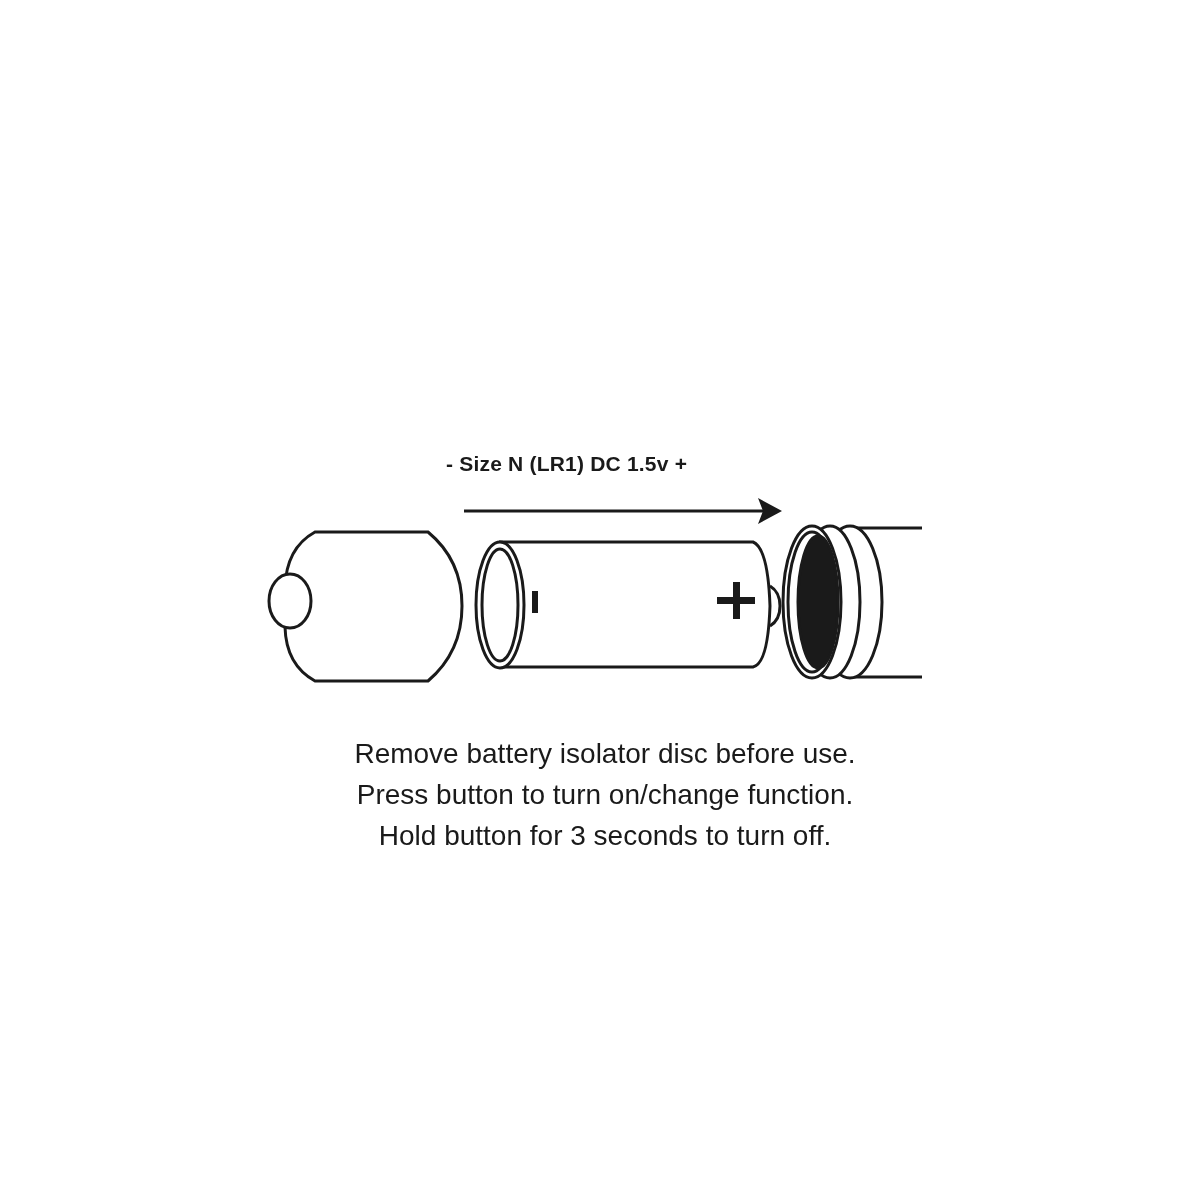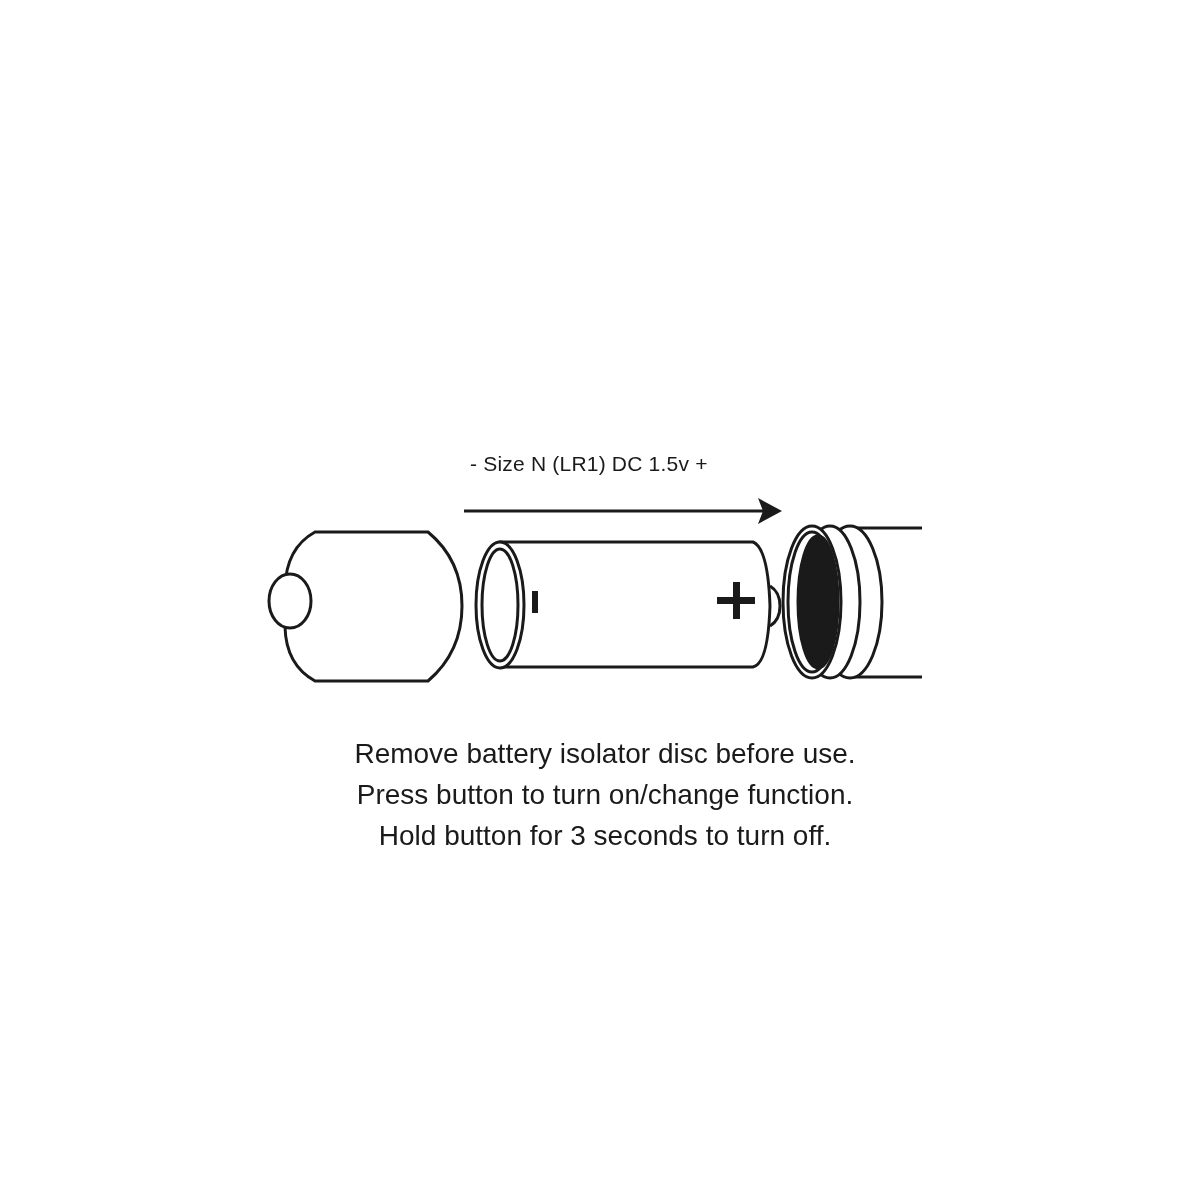--- a/index.html
+++ b/index.html
@@ -1,19 +1,19 @@
 <!DOCTYPE html>
 <html><head>
   <meta charset="utf-8">
   <style>
     html, body { margin: 0; padding: 0; background: #ffffff; }
     body { width: 1200px; height: 1200px; position: relative; overflow: hidden;
            font-family: "Liberation Sans", sans-serif; color: #1a1a1a; }
-    .label-top { position: absolute; left: 470px; top: 452px; font-size: 21px;
-                 font-weight: normal; letter-spacing: 0.2px; white-space: nowrap; }
+    .label-top { position: absolute; left: 446px; top: 452px; font-size: 21px;
+                 font-weight: bold; letter-spacing: 0.2px; white-space: nowrap; }
     svg.diagram { position: absolute; left: 0; top: 0; }
     .instructions { position: absolute; left: 0; top: 733px; width: 1210px; text-align: center;
                     font-size: 28px; line-height: 41px; color: #1a1a1a; }
     .instructions div { white-space: nowrap; }
   </style>
 </head>
 <body>
 
 <div class="label-top">- Size N (LR1) DC 1.5v +</div>
 

